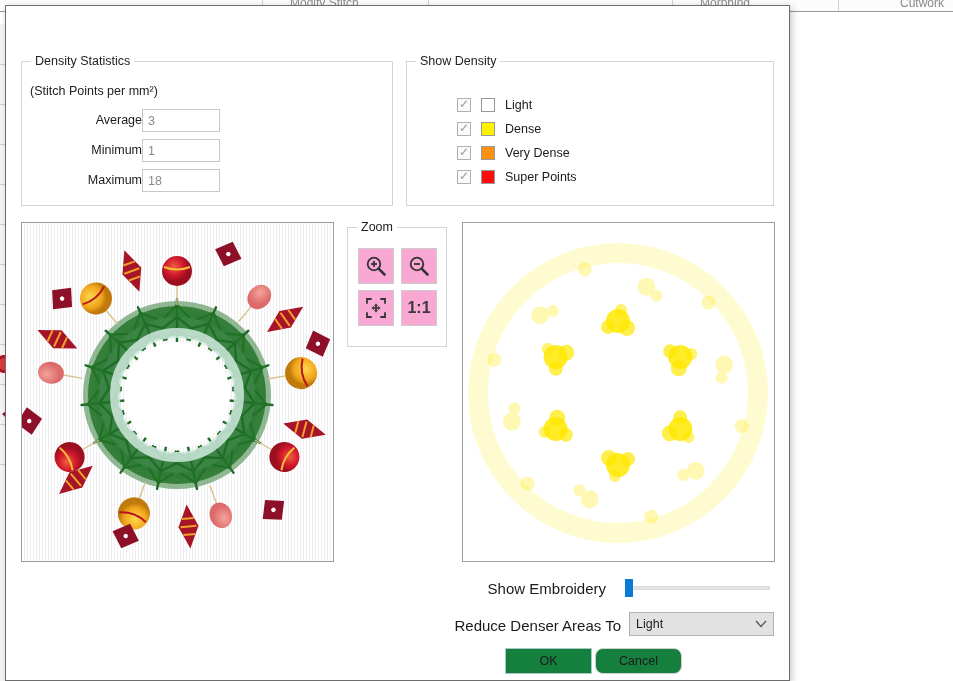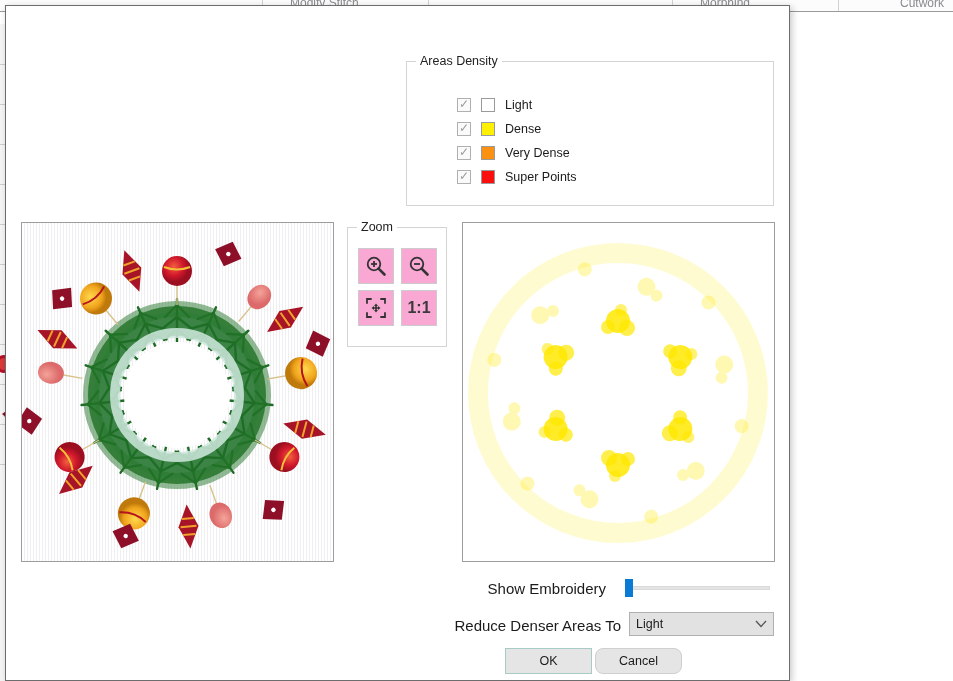--- a/index.html
+++ b/index.html
@@ -230,21 +230,21 @@
     flex: 1; padding-left: 6px; font-size: 12.5px; color: #1b1b1b;
   }
   .combo-arrow {
     width: 24px; display: flex; align-items: center; justify-content: center;
     color: #4a4a4a;
   }
 
   .dlg-btn {
     position: absolute;
     width: 87px; height: 26px;
-    background: #e5e5e5;
+    background: #15803d;
     border: 1px solid #cfcfcf;
     box-sizing: border-box;
     font-family: "Liberation Sans", sans-serif;
     font-size: 12.5px;
     color: #1b1b1b;
     cursor: pointer;
   }
   .dlg-btn.default { border-color: #a9cbc6; }
 </style>
 </head>
@@ -284,23 +284,42 @@
         <circle cx="4" cy="22" r="6" fill="#d93a3a"></circle>
         <path d="M2 72 L16 62 L16 84 Z" fill="#8c0f22"></path>
         <path d="M4 74 L16 67 L16 80 Z" fill="#c0182f"></path>
       </svg>
     </div>
   </div>
 
   <div class="dialog">
 
 
+    <div class="group" id="grp-stats">
+      <span class="group-title">Density Statistics</span>
+      <div class="stat-sub">(Stitch Points per mm²)</div>
+
+      <div class="stat-row" style="left:0; top:47px; width:360px;">
+        <span class="stat-label" style="right:240px;">Average</span>
+        <input class="stat-input" style="left: 120px; top: 0px;" readonly="" value="3">
+      </div>
+
+      <div class="stat-row" style="left:0; top:77px; width:360px;">
+        <span class="stat-label" style="right:240px;">Minimum</span>
+        <input class="stat-input" style="left: 120px; top: 0px;" readonly="" value="1">
+      </div>
+
+      <div class="stat-row" style="left:0; top:107px; width:360px;">
+        <span class="stat-label" style="right:240px;">Maximum</span>
+        <input class="stat-input" style="left: 120px; top: 0px;" readonly="" value="18">
+      </div>
+    </div>
 
     <div class="group" id="grp-show">
-      <span class="group-title">Areas Density</span>
+      <span class="group-title">Show Density</span>
 
       <div class="dens-row" style="top:33px;">
         <span class="cbox">
           <span class="tick">✓</span>
         </span>
         <span class="swatch" style="background:#ffffff;"></span>
         <span class="dens-label">Light</span>
       </div>
 
       <div class="dens-row" style="top:57px;">

